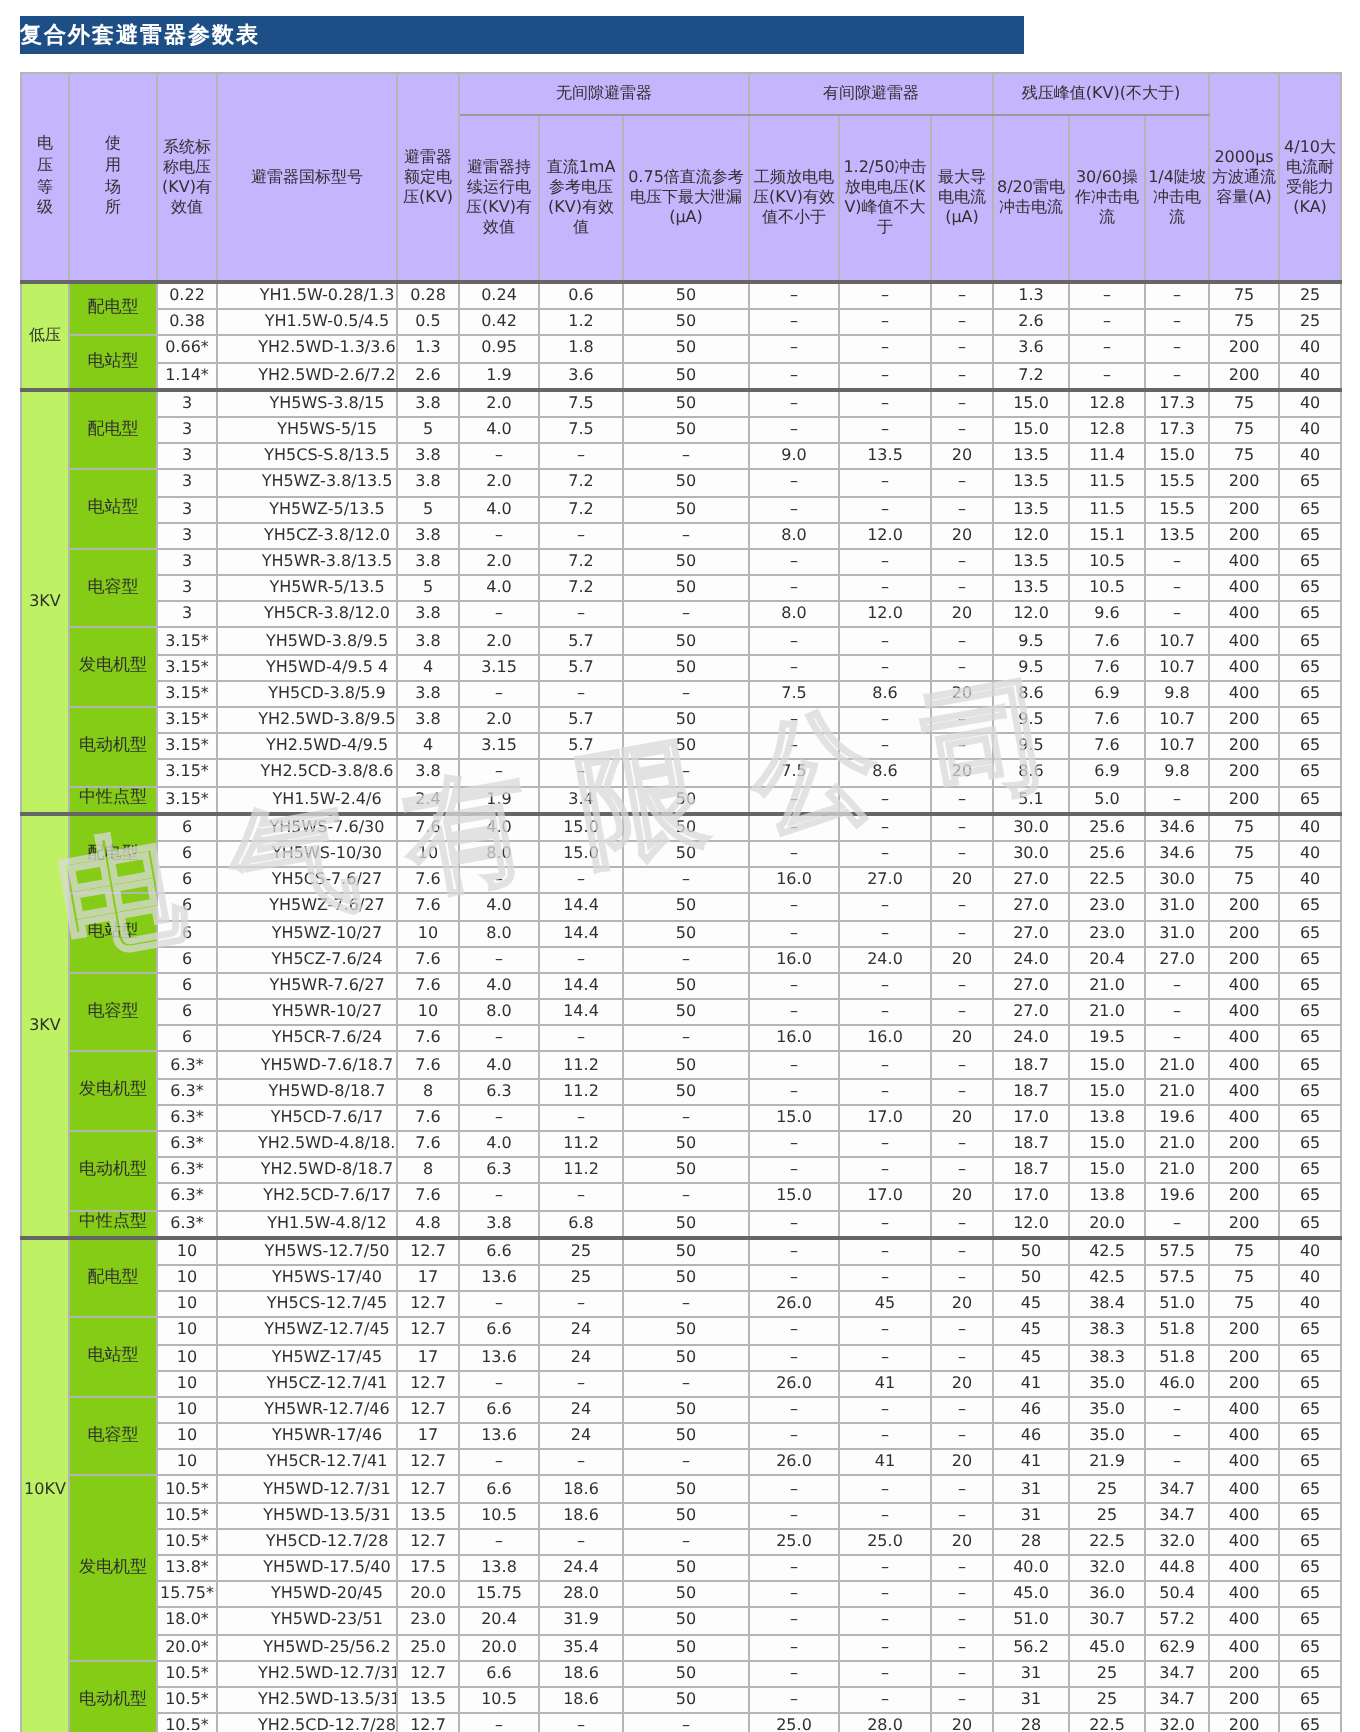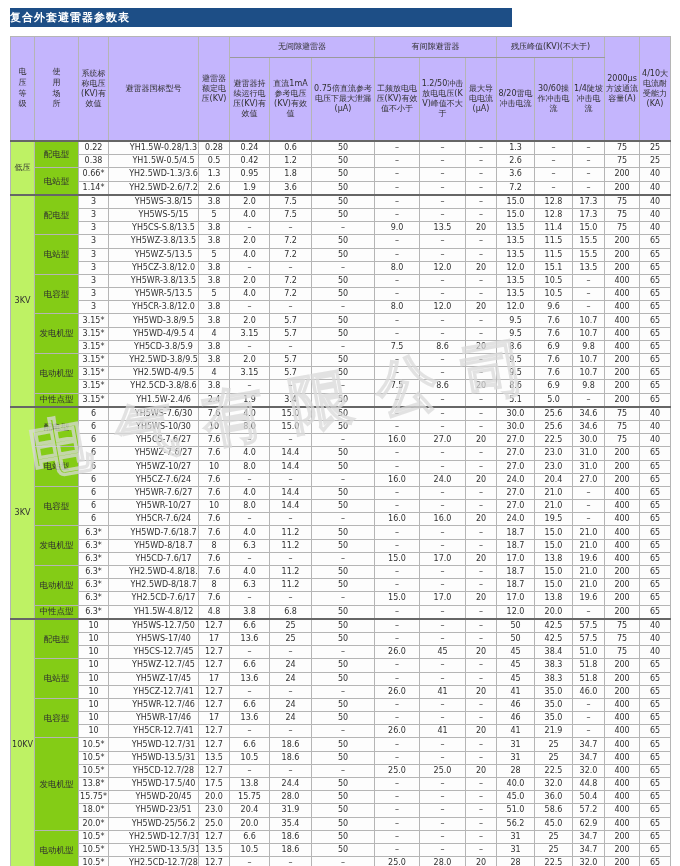--- a/index.html
+++ b/index.html
@@ -917,21 +917,21 @@
           <td>18.0*</td>
           <td class="model">YH5WD-23/51</td>
           <td>23.0</td>
           <td>20.4</td>
           <td>31.9</td>
           <td>50</td>
           <td>–</td>
           <td>–</td>
           <td>–</td>
           <td>51.0</td>
-          <td>58.6</td>
+          <td>30.7</td>
           <td>57.2</td>
           <td>400</td>
           <td>65</td>
         </tr>
         <tr>
           <td>20.0*</td>
           <td class="model">YH5WD-25/56.2</td>
           <td>25.0</td>
           <td>20.0</td>
           <td>35.4</td>

